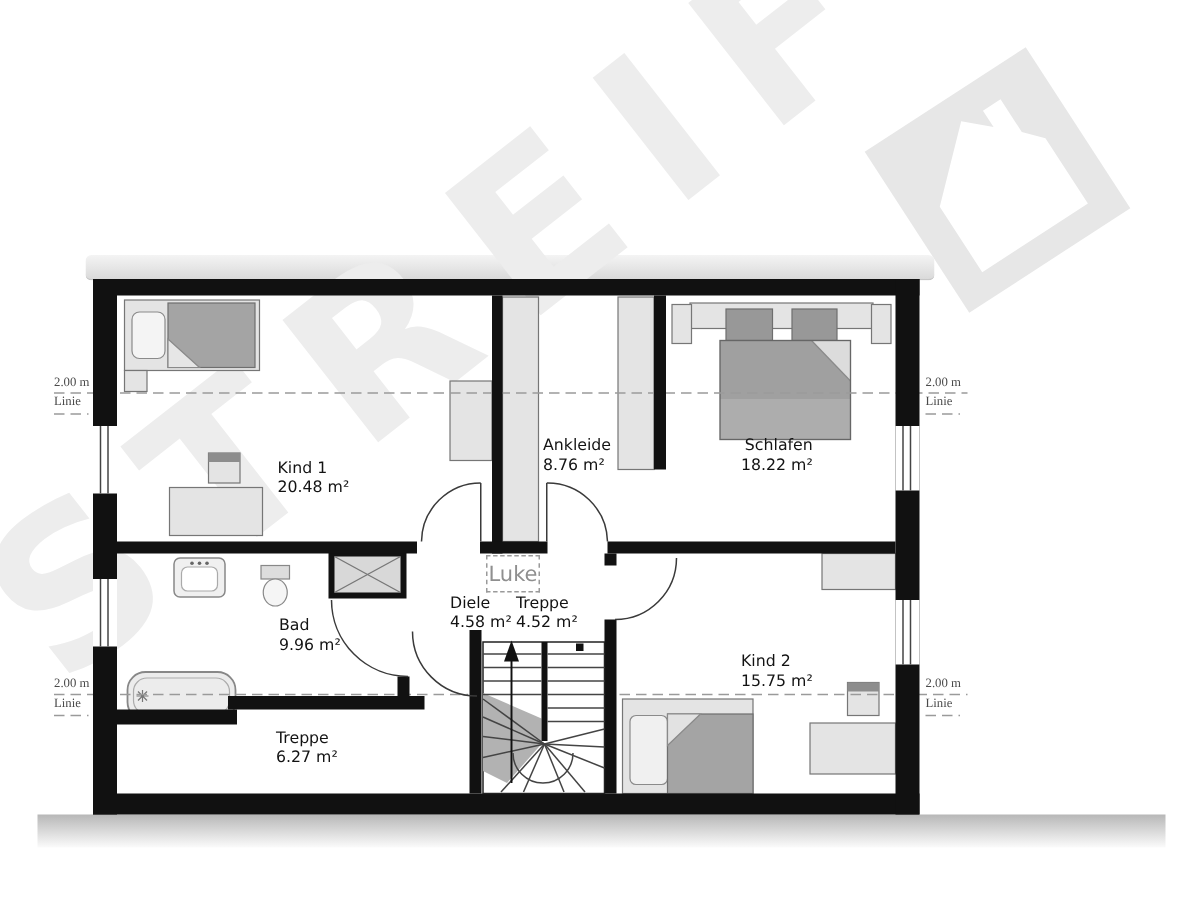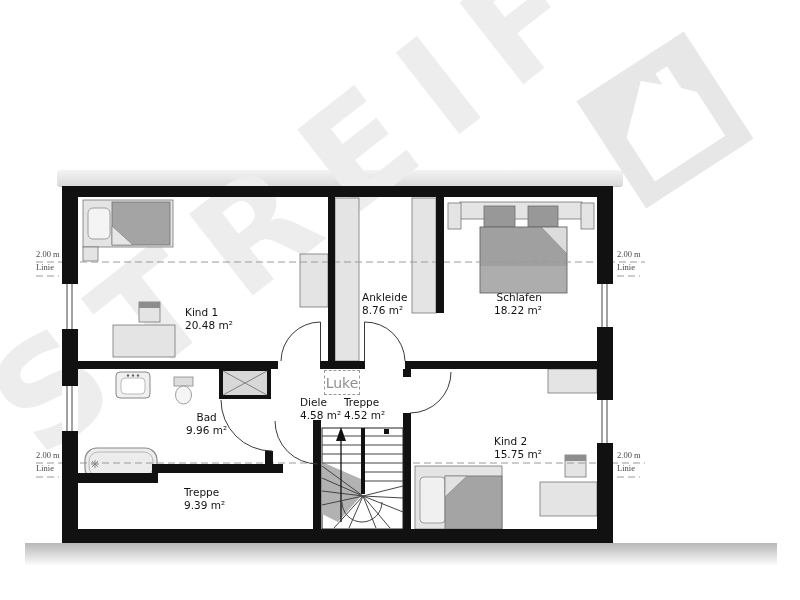--- a/index.html
+++ b/index.html
@@ -227,39 +227,39 @@
     <div>20.48 m²</div>
   </div>
   <div class="lab" style="left:362px;top:291px;">
     <div>Ankleide</div>
     <div>8.76 m²</div>
   </div>
   <div class="lab" style="left:494px;top:291px;text-align:right;">
     <div>Schlafen</div>
     <div>18.22 m²</div>
   </div>
-  <div class="lab" style="left:186px;top:411px;text-align:center;">
+  <div class="lab" style="left:186px;top:411px;">
     <div>Bad</div>
     <div>9.96 m²</div>
   </div>
   <div class="lab" style="left:281px;top:396px;margin-left:19px;">
     <div>Diele</div>
     <div>4.58 m²</div>
   </div>
   <div class="lab" style="left:344px;top:396px;">
     <div>Treppe</div>
     <div>4.52 m²</div>
   </div>
   <div class="lab" style="left:494px;top:396px;margin-top:39px;">
     <div>Kind 2</div>
     <div>15.75 m²</div>
   </div>
   <div class="lab" style="left:184px;top:486px;">
     <div>Treppe</div>
-    <div>9.39 m²</div>
+    <div>6.27 m²</div>
   </div>
 
   <div class="side" style="left:36px;top:248px;">
     <div>2.00 m</div>
     <div>Linie</div>
   </div>
   <div class="side" style="left:617px;top:248px;">
     <div>2.00 m</div>
     <div>Linie</div>
   </div>

